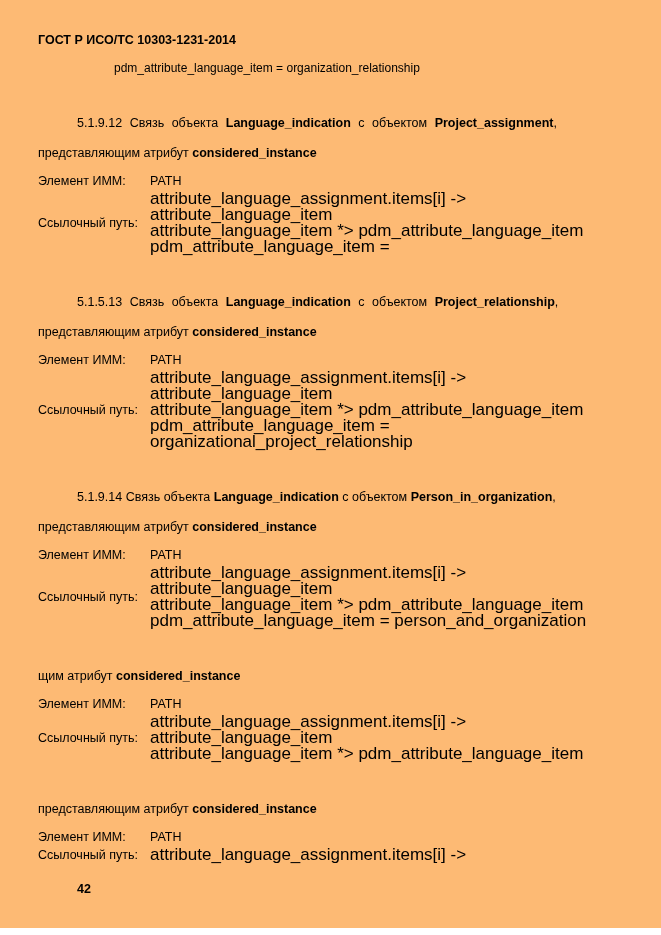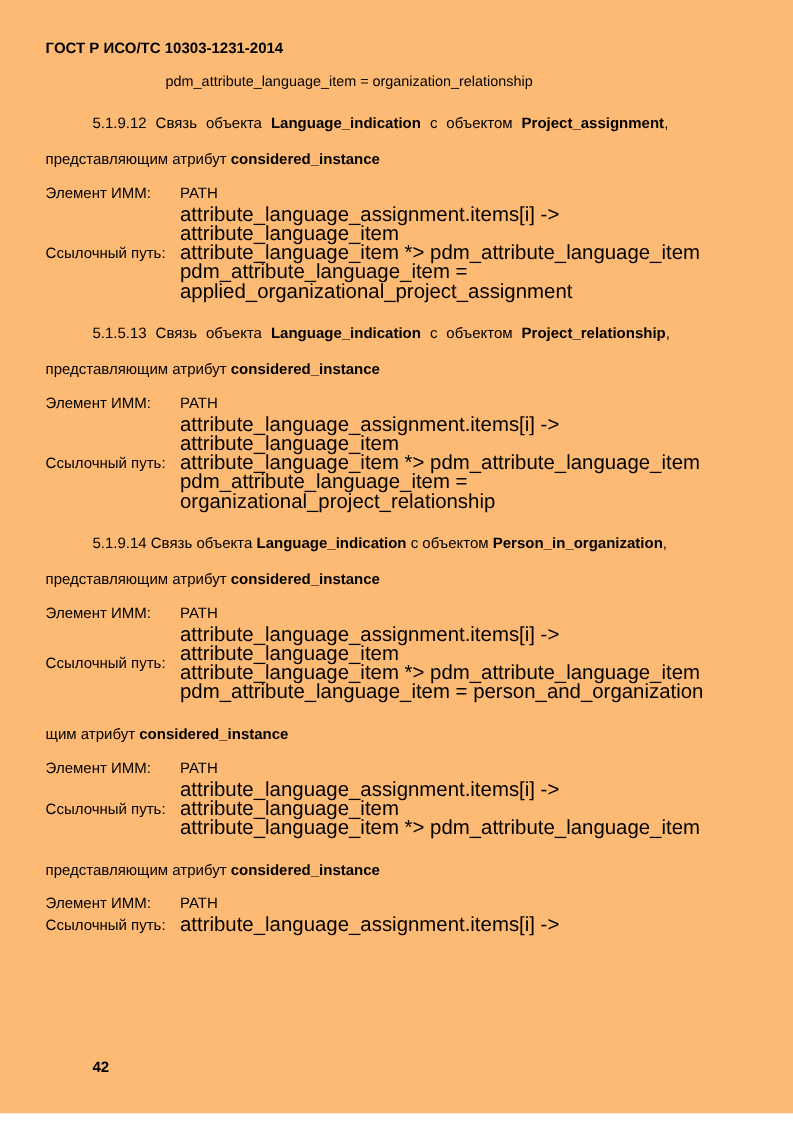--- a/index.html
+++ b/index.html
@@ -14,25 +14,25 @@
     padding: 32px 36px 0 38px;
     position: relative;
     overflow: hidden;
   }
   .doc-header {
     font-weight: bold;
     font-size: 12.5px;
     line-height: 16px;
   }
   .intro-line {
-    margin: 12px 0 0 100px;
+    margin: 12px 0 0 76px;
     font-size: 12px;
     line-height: 16px;
   }
-  .section { margin-top: 12px; }
+  .section { margin-top: 32px; }
   .heading { line-height: 30px; }
   .h-line1 { text-indent: 39px; white-space: nowrap; }
   .h-line1.wide { word-spacing: 4px; }
   b { font-weight: bold; }
   .kv-row {
     display: flex;
     margin-top: 4px;
     line-height: 19px;
     font-size: 12.5px;
   }
@@ -66,21 +66,20 @@
       <span class="kv-label">Элемент ИММ:</span>
       <span class="kv-value">PATH</span>
     </div>
     <div class="kv-row path-row">
       <span class="kv-label">Ссылочный путь:</span>
       <div class="path-lines">
         <div>attribute_language_assignment.items[i] -&gt;</div>
         <div>attribute_language_item</div>
         <div>attribute_language_item *&gt; pdm_attribute_language_item</div>
         <div>pdm_attribute_language_item =</div>
-        <div>applied_organizational_project_assignment</div>
       </div>
     </div>
   </div>
 
   <div class="section">
     <div class="heading">
       <div class="h-line1 wide"><span>5.1.5.13 Связь объекта </span><b>Language_indication</b><span> с объектом </span><b>Project_relationship</b><span>,</span></div>
       <div class="h-line2"><span>представляющим атрибут </span><b>considered_instance</b></div>
     </div>
     <div class="kv-row">

